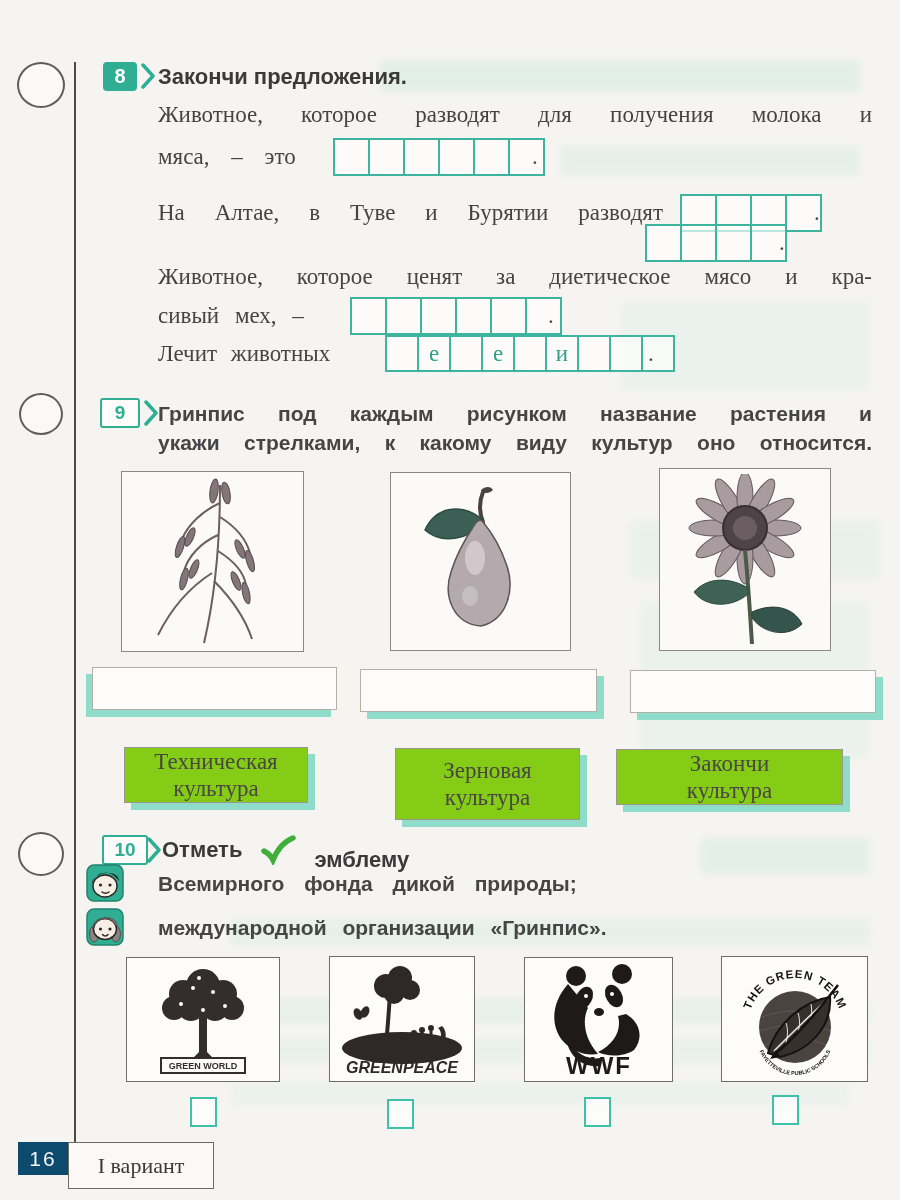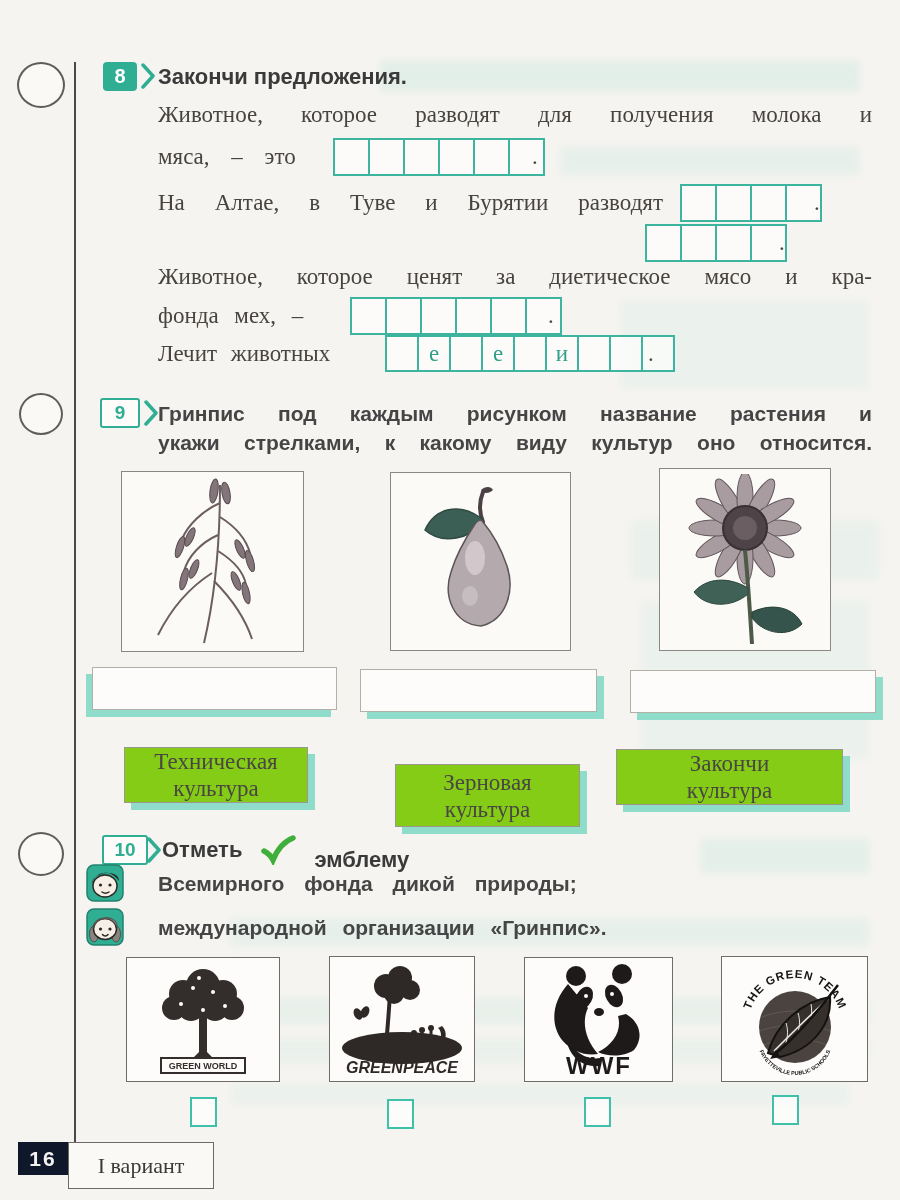--- a/index.html
+++ b/index.html
@@ -46,22 +46,22 @@
 
   
   .t10-title{position:absolute;display:flex;align-items:center;gap:18px;}
   .opt-label{position:absolute;font-weight:bold;font-size:21px;color:#454545;}
   .logobox{position:absolute;background:#fdfcfa;border:1.5px solid #6f6d6a;box-sizing:border-box;
            display:flex;align-items:center;justify-content:center;}
   .checkbox{position:absolute;width:27px;height:30px;border:2px solid #3fc0a8;
             background:rgba(255,255,255,.7);box-sizing:border-box;}
 
   
-  .pageno{position:absolute;background:#0f172a;color:#f4f2ef;display:flex;align-items:center;
-          justify-content:center;font-weight:bold;font-size:21px;letter-spacing:2px;}
+  .pageno{position:absolute;background:#0c4a6e;color:#f4f2ef;display:flex;align-items:center;
+          justify-content:center;font-weight:normal;font-size:21px;letter-spacing:2px;}
   .variant{position:absolute;background:#faf9f6;border:1.5px solid #6d6a66;box-sizing:border-box;
            display:flex;align-items:center;justify-content:center;
            font-family:"Liberation Serif","DejaVu Serif",serif;font-size:22px;color:#3c3a38;}
 
   .ghost{position:absolute;background:#3fbf9f;filter:blur(4px);pointer-events:none;}
 </style>
 </head>
 <body>
 
 <div class="page">
@@ -96,21 +96,21 @@
         <div class="cell"></div>
         <div class="cell"></div>
         <div class="cell"></div>
         <div class="cell"></div>
         <div class="cell"></div>
         <div class="cell"></div>
       </div>
     <span class="dot serif" style="left:374px;line-height:42px;">.</span>
   </div>
 
-  <div class="fill-line" style="top:182px;height:42px;text-decoration:underline;">
+  <div class="fill-line" style="top:192px;height:42px;text-decoration:underline;">
     <span class="txt serif just" style="width:505px;line-height:42px;">На Алтае, в Туве и Бурятии разводят</span>
     <div class="cells" style="left:522px;">
         <div class="cell"></div>
         <div class="cell"></div>
         <div class="cell"></div>
         <div class="cell"></div>
       </div>
     <span class="dot serif" style="left:656px;line-height:42px;">.</span>
   </div>
 
@@ -120,21 +120,21 @@
         <div class="cell"></div>
         <div class="cell"></div>
         <div class="cell"></div>
       </div>
     <span class="dot serif" style="left:621px;line-height:42px;">.</span>
   </div>
 
   <div class="fill-line serif just" style="top:264px;height:30px;font-size:23px;">Животное, которое ценят за диетическое мясо и кра-</div>
 
   <div class="fill-line" style="top:295px;height:42px;">
-    <span class="txt serif" style="line-height:42px;word-spacing:10px;">фонда мех, –</span>
+    <span class="txt serif" style="line-height:42px;word-spacing:10px;">сивый мех, –</span>
     <div class="cells" style="left:192px;">
         <div class="cell"></div>
         <div class="cell"></div>
         <div class="cell"></div>
         <div class="cell"></div>
         <div class="cell"></div>
         <div class="cell"></div>
       </div>
     <span class="dot serif" style="left:390px;line-height:42px;">.</span>
   </div>
@@ -221,21 +221,21 @@
     </svg>
   </div>
 
   <div class="ansbox" style="left:92px;top:667px;width:245px;height:43px;box-shadow:-6px 7px 0 #8edcc9;"></div>
   <div class="ansbox" style="left:360px;top:669px;width:237px;height:43px;box-shadow:7px 7px 0 #8edcc9;"></div>
   <div class="ansbox" style="left:630px;top:670px;width:246px;height:43px;box-shadow:7px 7px 0 #8edcc9;"></div>
 
   <div class="catbox" style="left:124px;top:747px;width:184px;height:56px;">
     <div class="cat-text">Техническая культура</div>
   </div>
-  <div class="catbox" style="left:395px;top:764px;width:185px;height:63px;">
+  <div class="catbox" style="left:395px;top:748px;width:185px;height:72px;">
     <div class="cat-text">Зерновая культура</div>
   </div>
   <div class="catbox" style="left:616px;top:749px;width:227px;height:56px;">
     <div class="cat-text">Закончи культура</div>
   </div>
 
   <div class="badge-open" style="left:102px;top:835px;width:46px;height:30px;text-align:center;">10</div>
   <svg class="chev" style="left:147px;top:836px;" width="16" height="28" viewBox="0 0 16 28">
     <path d="M2 3 L12 14 L2 25" fill="none" stroke="#2fae93" stroke-width="3.5" stroke-linecap="round" stroke-linejoin="round"></path>
   </svg>

